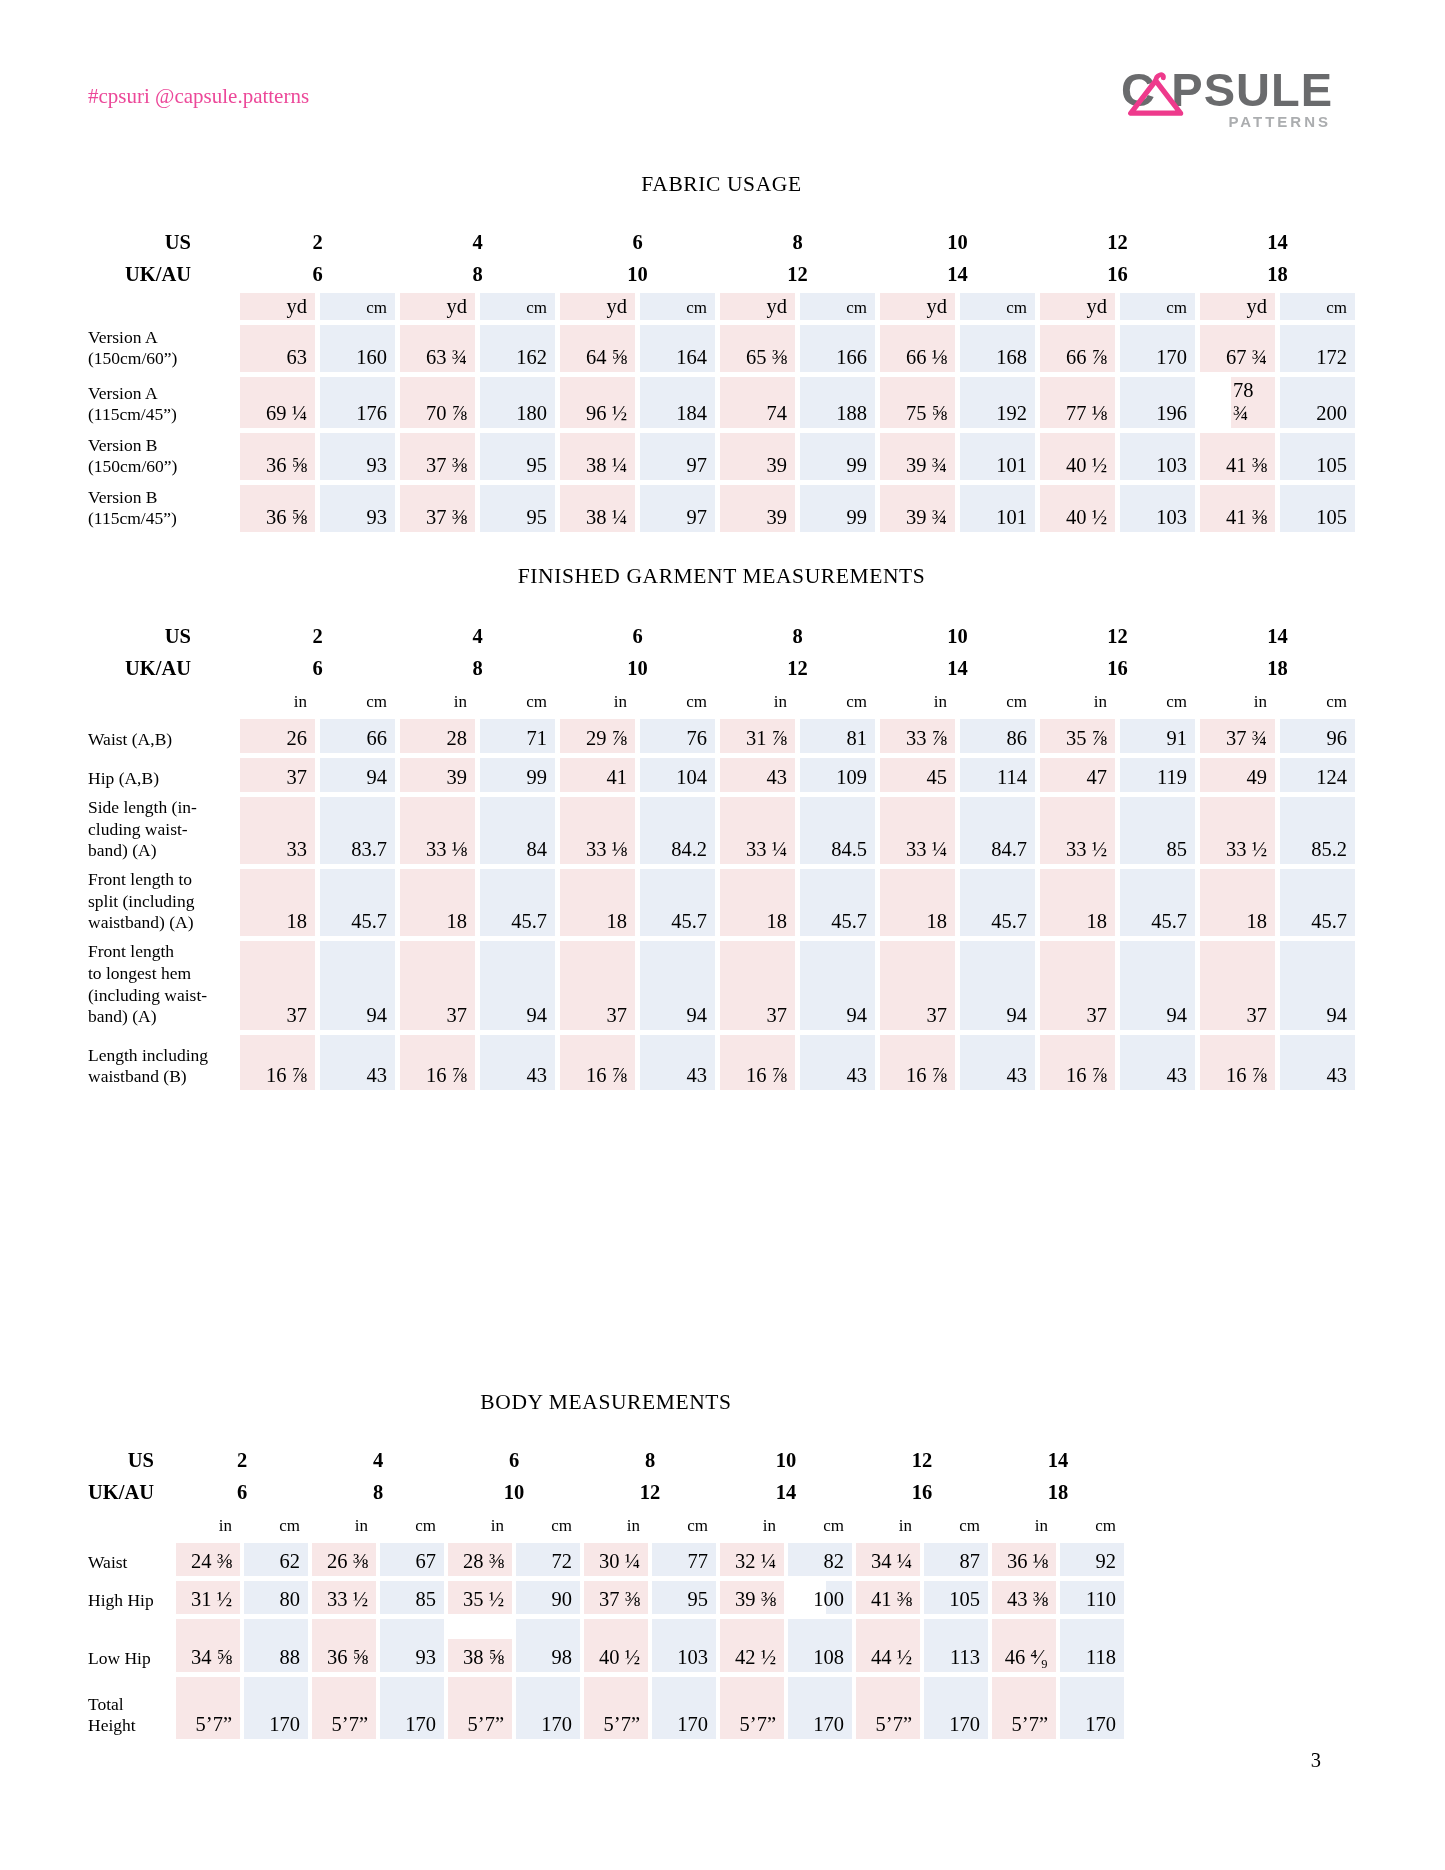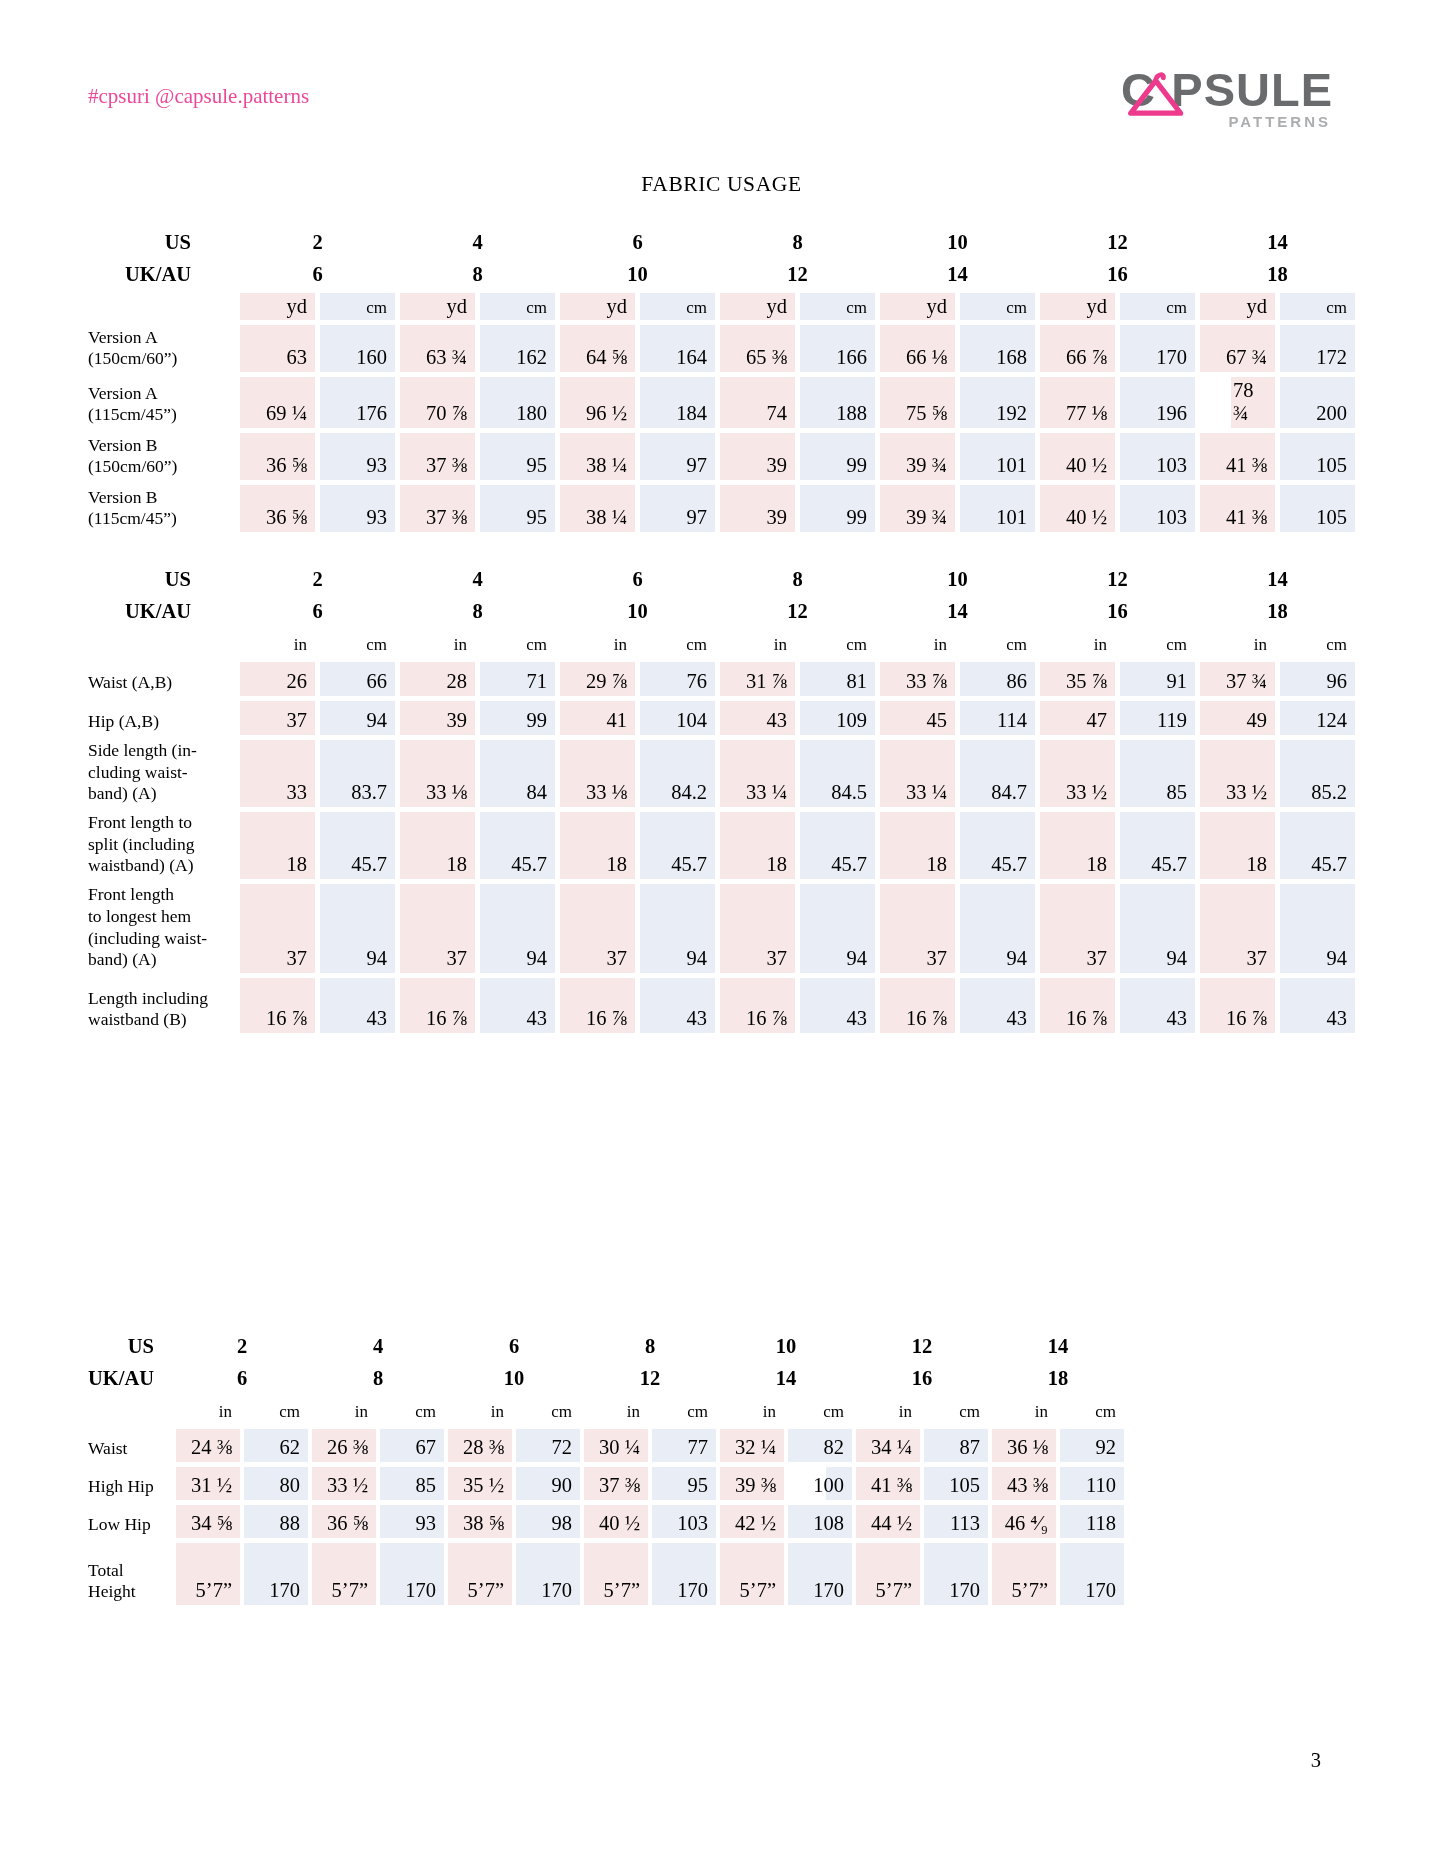--- a/index.html
+++ b/index.html
@@ -179,20 +179,21 @@
       <div class="cell pink" style="min-height: 47px;">39 ¾</div>
       <div class="cell blue" style="min-height: 47px;">101</div>
       <div class="cell pink" style="min-height: 47px;">40 ½</div>
       <div class="cell blue" style="min-height: 47px;">103</div>
       <div class="cell pink" style="min-height: 47px;">41 ⅜</div>
       <div class="cell blue" style="min-height: 47px;">105</div>
     </div>
 </section>
 
 <section id="s1">
+  <h2 class="tbl-title">FINISHED GARMENT MEASUREMENTS</h2>
   <div class="grid" style="grid-template-columns: 147px repeat(14, 75px); gap: 5px;">
       <div class="hdr-label" style="padding-right: 44px;">US</div>
       <div class="size-num">2</div>
       <div class="size-num">4</div>
       <div class="size-num">6</div>
       <div class="size-num">8</div>
       <div class="size-num">10</div>
       <div class="size-num">12</div>
       <div class="size-num">14</div>
       <div class="hdr-label" style="padding-right: 44px;">UK/AU</div>
@@ -313,20 +314,21 @@
       <div class="cell pink" style="min-height: 55px;">16 ⅞</div>
       <div class="cell blue" style="min-height: 55px;">43</div>
       <div class="cell pink" style="min-height: 55px;">16 ⅞</div>
       <div class="cell blue" style="min-height: 55px;">43</div>
       <div class="cell pink" style="min-height: 55px;">16 ⅞</div>
       <div class="cell blue" style="min-height: 55px;">43</div>
     </div>
 </section>
 
 <section id="s2">
+  <h2 class="tbl-title">BODY MEASUREMENTS</h2>
   <div class="grid" style="grid-template-columns: 84px repeat(14, 64px); gap: 5px 4px;">
       <div class="hdr-label" style="padding-right: 18px;">US</div>
       <div class="size-num">2</div>
       <div class="size-num">4</div>
       <div class="size-num">6</div>
       <div class="size-num">8</div>
       <div class="size-num">10</div>
       <div class="size-num">12</div>
       <div class="size-num">14</div>
       <div class="hdr-label" style="padding-right: 18px;">UK/AU</div>
@@ -380,21 +382,21 @@
       <div class="cell blue" style="min-height: 33px; margin-left: 38px;">100</div>
       <div class="cell pink" style="min-height: 33px;">41 ⅜</div>
       <div class="cell blue" style="min-height: 33px;">105</div>
       <div class="cell pink" style="min-height: 33px;">43 ⅜</div>
       <div class="cell blue" style="min-height: 33px;">110</div>
       <div class="row-label">Low Hip</div>
       <div class="cell pink" style="min-height: 33px;">34 ⅝</div>
       <div class="cell blue" style="min-height: 33px;">88</div>
       <div class="cell pink" style="min-height: 33px;">36 ⅝</div>
       <div class="cell blue" style="min-height: 33px;">93</div>
-      <div class="cell pink" style="min-height: 33px;">38 ⅝</div>
+      <div class="cell pink" style="min-height: 33px; margin-top: 20px;">38 ⅝</div>
       <div class="cell blue" style="min-height: 33px;">98</div>
       <div class="cell pink" style="min-height: 33px;">40 ½</div>
       <div class="cell blue" style="min-height: 33px;">103</div>
       <div class="cell pink" style="min-height: 33px;">42 ½</div>
       <div class="cell blue" style="min-height: 33px;">108</div>
       <div class="cell pink" style="min-height: 33px;">44 ½</div>
       <div class="cell blue" style="min-height: 33px;">113</div>
       <div class="cell pink" style="min-height: 33px;">46 ⁴⁄₉</div>
       <div class="cell blue" style="min-height: 33px;">118</div>
       <div class="row-label">Total

